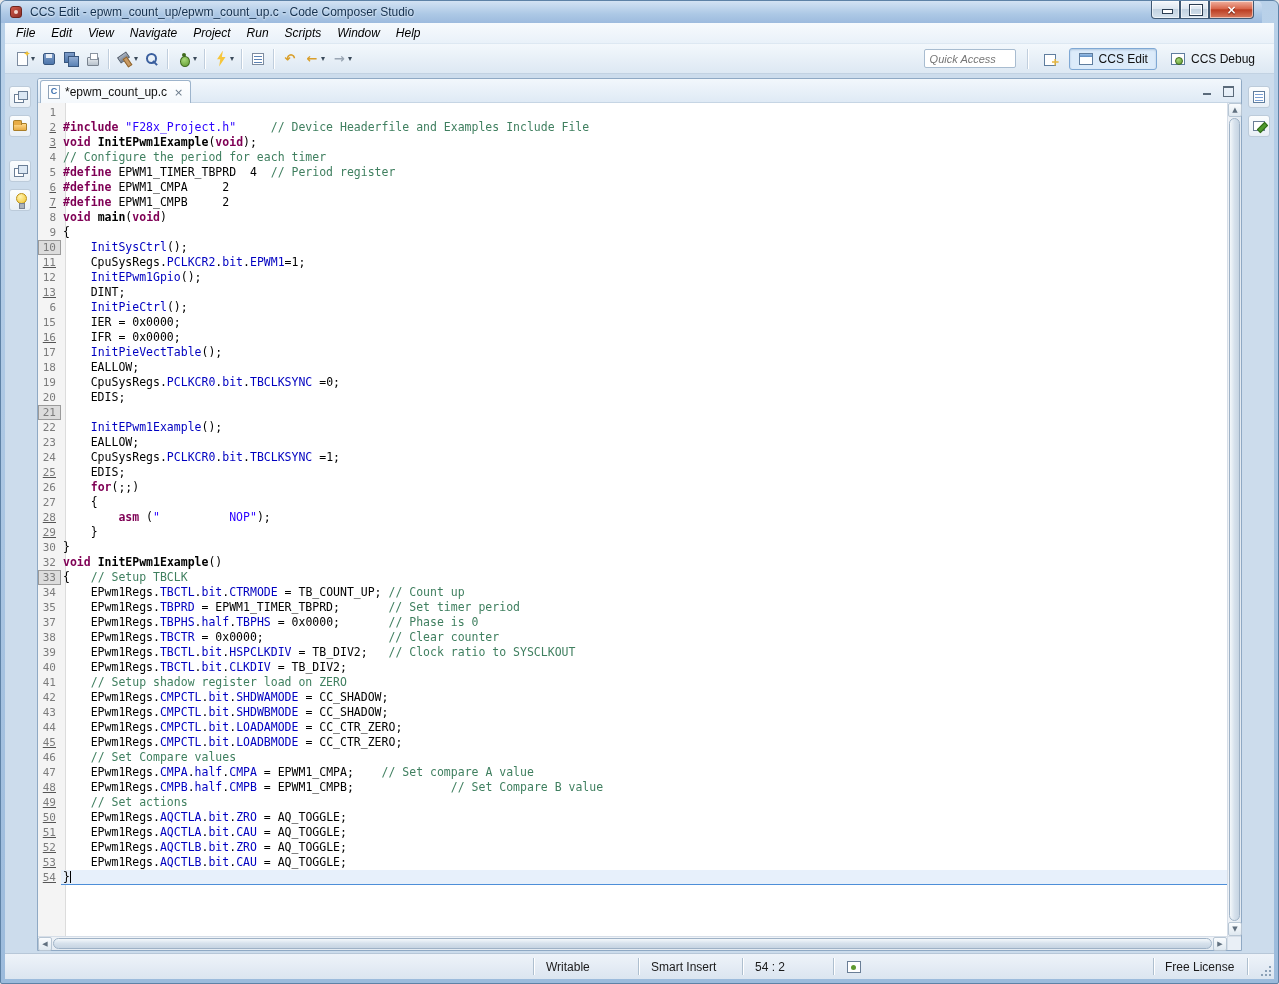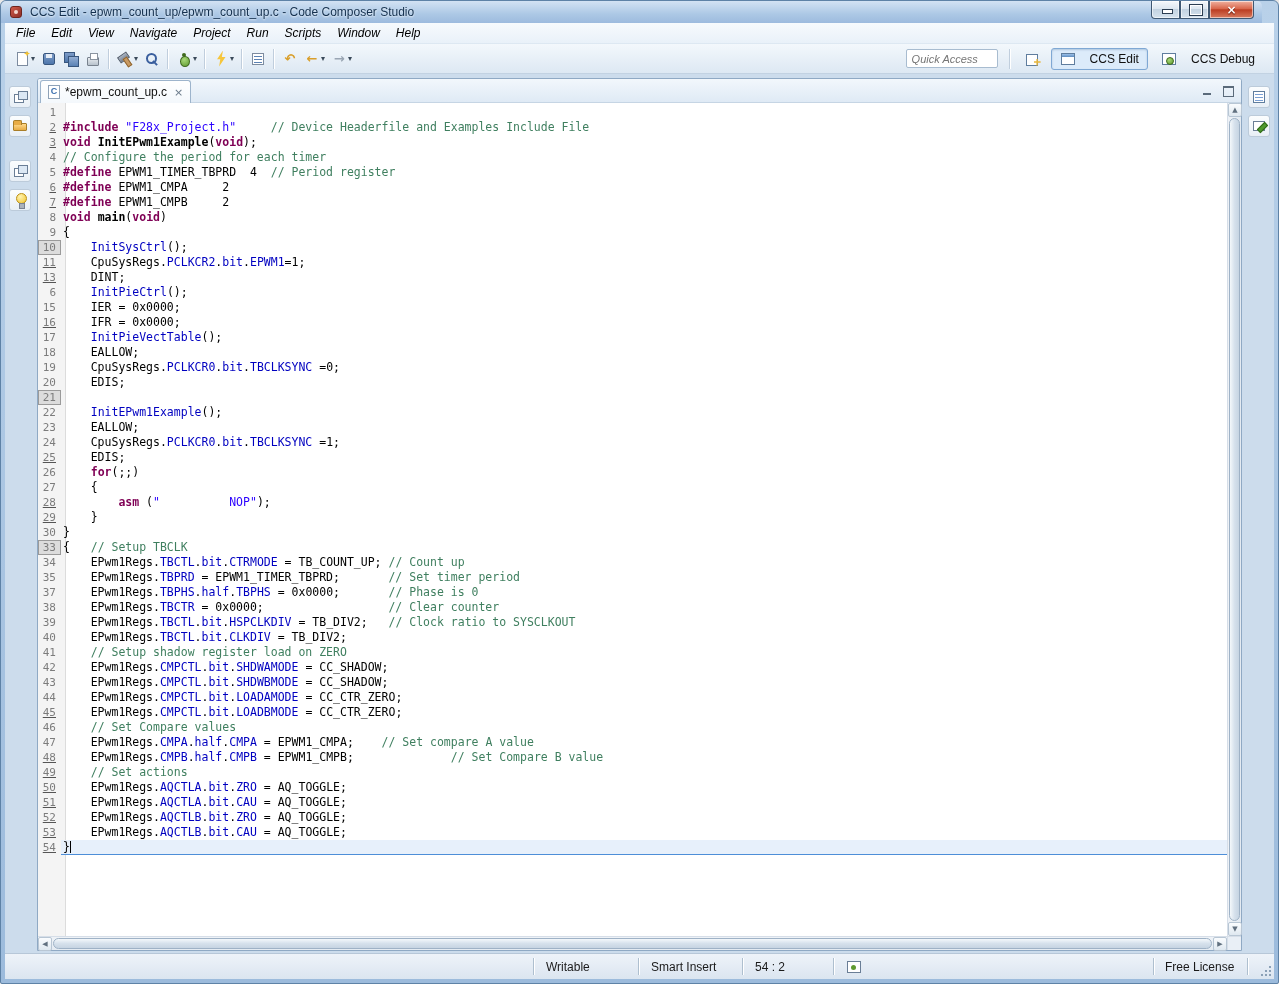--- a/index.html
+++ b/index.html
@@ -38,21 +38,21 @@
     background:linear-gradient(#f3f8fc,#dde8f3);border-bottom:1px solid #c2d2e2;
     display:flex;align-items:center;padding:0 6px;}
   .tgroup{display:flex;align-items:center;}
   .tbtn{height:24px;min-width:22px;padding:0 2px;display:flex;align-items:center;justify-content:center;border:1px solid transparent;border-radius:2px;}
   .caret{font-family:"DejaVu Sans",sans-serif;font-size:8px;color:#3a4a5a;margin-left:1px;}
   .tsep{width:2px;height:20px;border-left:1px solid #c0cedd;border-right:1px solid #ffffff;margin:0 4px;}
   .toolbar-right{margin-left:auto;display:flex;align-items:center;gap:7px;padding-right:4px;}
   .quick-access{width:92px;height:19px;font:italic 11px "Liberation Sans",sans-serif;color:#8a8a8a;
     border:1px solid #a8bcd0;background:#fff;padding:0 5px;border-radius:2px;}
   .persp-switch{display:flex;align-items:center;gap:4px;}
-  .persp{display:flex;align-items:center;gap:14px;height:22px;padding:0 8px;font-size:12px;color:#111;
+  .persp{display:flex;align-items:center;gap:5px;height:22px;padding:0 8px;font-size:12px;color:#111;
     border:1px solid transparent;border-radius:3px;white-space:nowrap;}
   .persp.sel{background:#dcebfa;border-color:#7fa8d4;box-shadow:inset 0 1px 2px rgba(90,130,170,.35);}
   
   .ico{width:16px;height:16px;position:relative;display:inline-block;flex:none;}
   .ico.glyph{font-family:"DejaVu Sans",sans-serif;font-size:13px;font-weight:bold;line-height:16px;text-align:center;color:#d99f2b;}
   .forward-arrow-icon.glyph{color:#9aa6b4;}
   .new-document-icon::before{content:"";position:absolute;left:3px;top:1px;width:9px;height:12px;background:#fff;border:1px solid #7d8ca0;}
   .new-document-icon::after{content:"";position:absolute;right:0;top:0;width:6px;height:6px;background:#f5c332;
     clip-path:polygon(50% 0,63% 35%,100% 50%,63% 65%,50% 100%,37% 65%,0 50%,37% 35%);}
   .save-icon::before{content:"";position:absolute;left:2px;top:2px;right:2px;bottom:2px;background:linear-gradient(#7d9cc8,#4e76ab);border:1px solid #38567e;border-radius:2px;}
@@ -334,20 +334,24 @@
             </div>
             <div class="crow">
               <span class="lnum box">10</span>
               <span class="ltxt"><span class="tk-p">    </span><span class="tk-f">InitSysCtrl</span><span class="tk-p">();</span></span>
             </div>
             <div class="crow">
               <span class="lnum chg">11</span>
               <span class="ltxt"><span class="tk-p">    CpuSysRegs.</span><span class="tk-f">PCLKCR2</span><span class="tk-p">.</span><span class="tk-f">bit</span><span class="tk-p">.</span><span class="tk-f">EPWM1</span><span class="tk-p">=1;</span></span>
             </div>
             <div class="crow">
+              <span class="lnum">12</span>
+              <span class="ltxt"><span class="tk-p">    </span><span class="tk-f">InitEPwm1Gpio</span><span class="tk-p">();</span></span>
+            </div>
+            <div class="crow">
               <span class="lnum chg">13</span>
               <span class="ltxt"><span class="tk-p">    DINT;</span></span>
             </div>
             <div class="crow">
               <span class="lnum">6</span>
               <span class="ltxt"><span class="tk-p">    </span><span class="tk-f">InitPieCtrl</span><span class="tk-p">();</span></span>
             </div>
             <div class="crow">
               <span class="lnum">15</span>
               <span class="ltxt"><span class="tk-p">    IER = 0x0000;</span></span>
@@ -404,20 +408,24 @@
               <span class="lnum chg">28</span>
               <span class="ltxt"><span class="tk-p">        </span><span class="tk-k">asm</span><span class="tk-p"> (</span><span class="tk-s">"          NOP"</span><span class="tk-p">);</span></span>
             </div>
             <div class="crow">
               <span class="lnum chg">29</span>
               <span class="ltxt"><span class="tk-p">    }</span></span>
             </div>
             <div class="crow">
               <span class="lnum">30</span>
               <span class="ltxt"><span class="tk-p">}</span></span>
+            </div>
+            <div class="crow">
+              <span class="lnum">32</span>
+              <span class="ltxt"><span class="tk-k">void</span><span class="tk-p"> </span><span class="tk-d">InitEPwm1Example</span><span class="tk-p">()</span></span>
             </div>
             <div class="crow">
               <span class="lnum box">33</span>
               <span class="ltxt"><span class="tk-p">{   </span><span class="tk-c">// Setup TBCLK</span></span>
             </div>
             <div class="crow">
               <span class="lnum">34</span>
               <span class="ltxt"><span class="tk-p">    EPwm1Regs.</span><span class="tk-f">TBCTL</span><span class="tk-p">.</span><span class="tk-f">bit</span><span class="tk-p">.</span><span class="tk-f">CTRMODE</span><span class="tk-p"> = TB_COUNT_UP; </span><span class="tk-c">// Count up</span></span>
             </div>
             <div class="crow">

